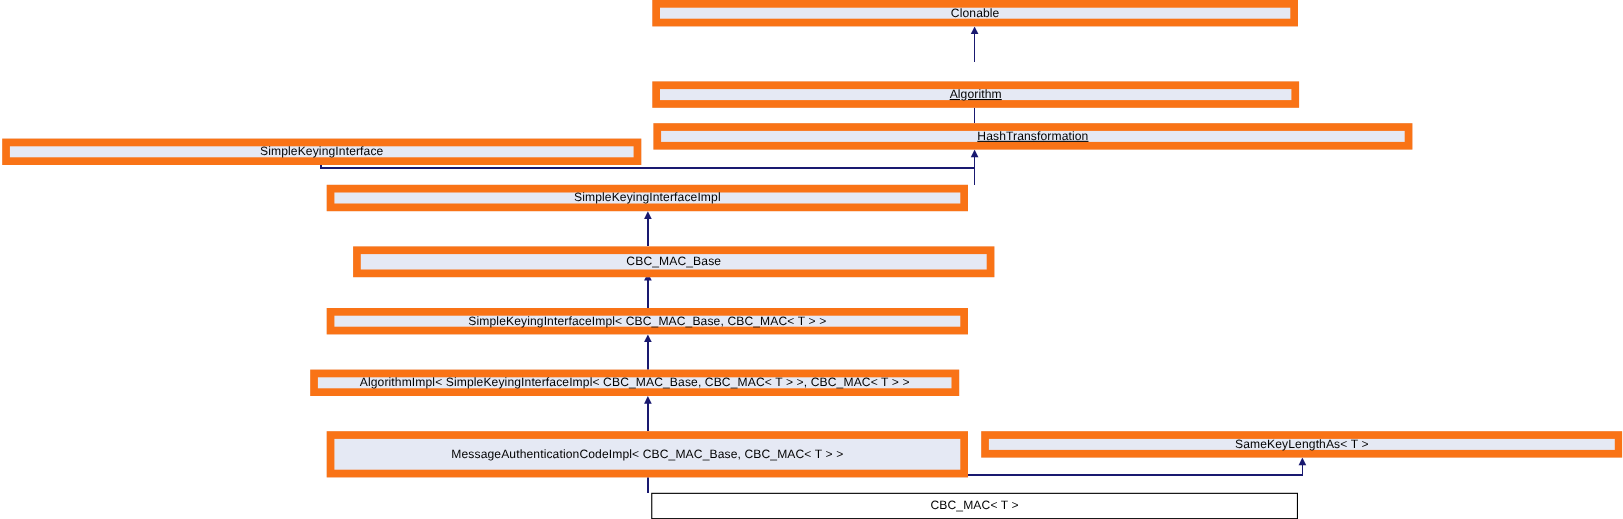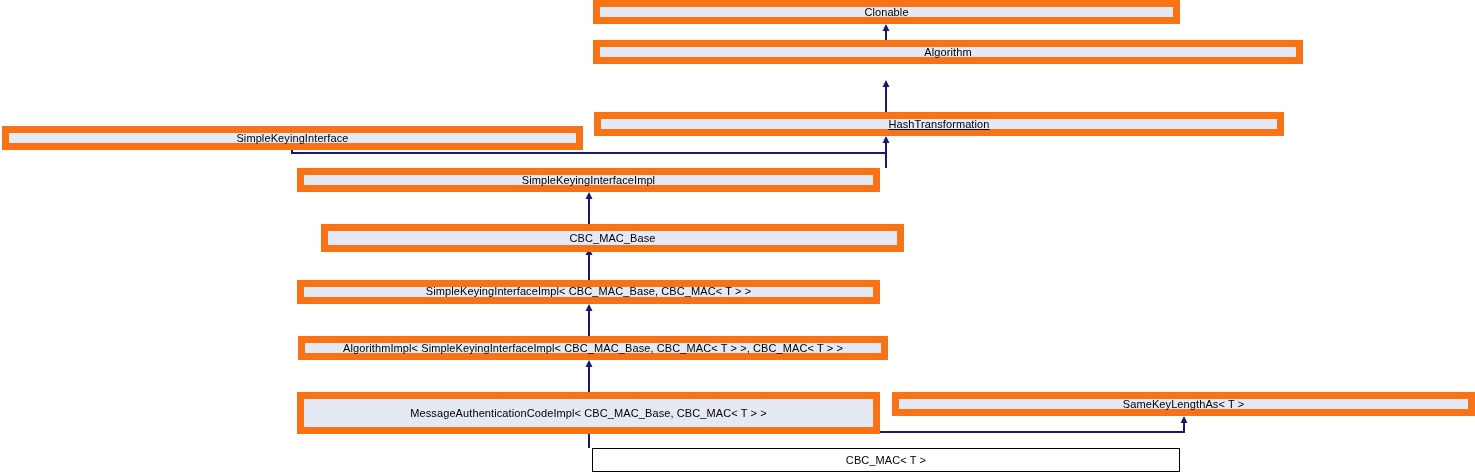--- a/index.html
+++ b/index.html
@@ -82,39 +82,39 @@
       <path class="edge-head" d="M 589 360 L 585.5 367 L 592.5 367 Z"></path>
       <path class="edge-line" d="M 589 448 L 589 432 L 589 422"></path>
       <path class="edge-head" d="M 589 416 L 585.5 423 L 592.5 423 Z"></path>
       <path class="edge-line" d="M 589 448 L 589 432 L 1184 432 L 1184 422"></path>
       <path class="edge-head" d="M 1184 416 L 1180.5 423 L 1187.5 423 Z"></path>
     </svg>
   <div id="node-layer">
       <div class="node" style="left: 593px; top: 0px; width: 587px; height: 24px;">
         <span class="node-label">Clonable</span>
       </div>
-      <div class="node" style="left: 593px; top: 40px; width: 710px; height: 24px;">
+      <div class="node" style="left: 593px; top: 74px; width: 588px; height: 24px; text-decoration: underline;">
         <span class="node-label">Algorithm</span>
       </div>
       <div class="node" style="left: 2px; top: 112px; width: 581px; height: 24px; margin-top: 14px;">
         <span class="node-label">SimpleKeyingInterface</span>
       </div>
       <div class="node" style="left: 594px; top: 112px; width: 690px; height: 24px; text-decoration: underline;">
         <span class="node-label">HashTransformation</span>
       </div>
       <div class="node" style="left: 297px; top: 168px; width: 583px; height: 24px;">
         <span class="node-label">SimpleKeyingInterfaceImpl</span>
       </div>
       <div class="node" style="left: 297px; top: 224px; width: 583px; height: 28px; margin-left: 24px;">
         <span class="node-label">CBC_MAC_Base</span>
       </div>
-      <div class="node" style="left: 297px; top: 280px; width: 583px; height: 24px; align-items: flex-end;">
+      <div class="node" style="left: 297px; top: 280px; width: 583px; height: 24px;">
         <span class="node-label">SimpleKeyingInterfaceImpl&lt; CBC_MAC_Base, CBC_MAC&lt; T &gt; &gt;</span>
       </div>
-      <div class="node" style="left: 298px; top: 336px; width: 590px; height: 24px;">
+      <div class="node" style="left: 282px; top: 336px; width: 590px; height: 24px;">
         <span class="node-label">AlgorithmImpl&lt; SimpleKeyingInterfaceImpl&lt; CBC_MAC_Base, CBC_MAC&lt; T &gt; &gt;, CBC_MAC&lt; T &gt; &gt;</span>
       </div>
       <div class="node" style="left: 297px; top: 392px; width: 583px; height: 42px;">
         <span class="node-label">MessageAuthenticationCodeImpl&lt; CBC_MAC_Base, CBC_MAC&lt; T &gt; &gt;</span>
       </div>
       <div class="node" style="left: 892px; top: 392px; width: 583px; height: 24px;">
         <span class="node-label">SameKeyLengthAs&lt; T &gt;</span>
       </div>
       <div class="node current" style="left: 592px; top: 448px; width: 588px; height: 24px; text-align: right;">
         <span class="node-label">CBC_MAC&lt; T &gt;</span>

